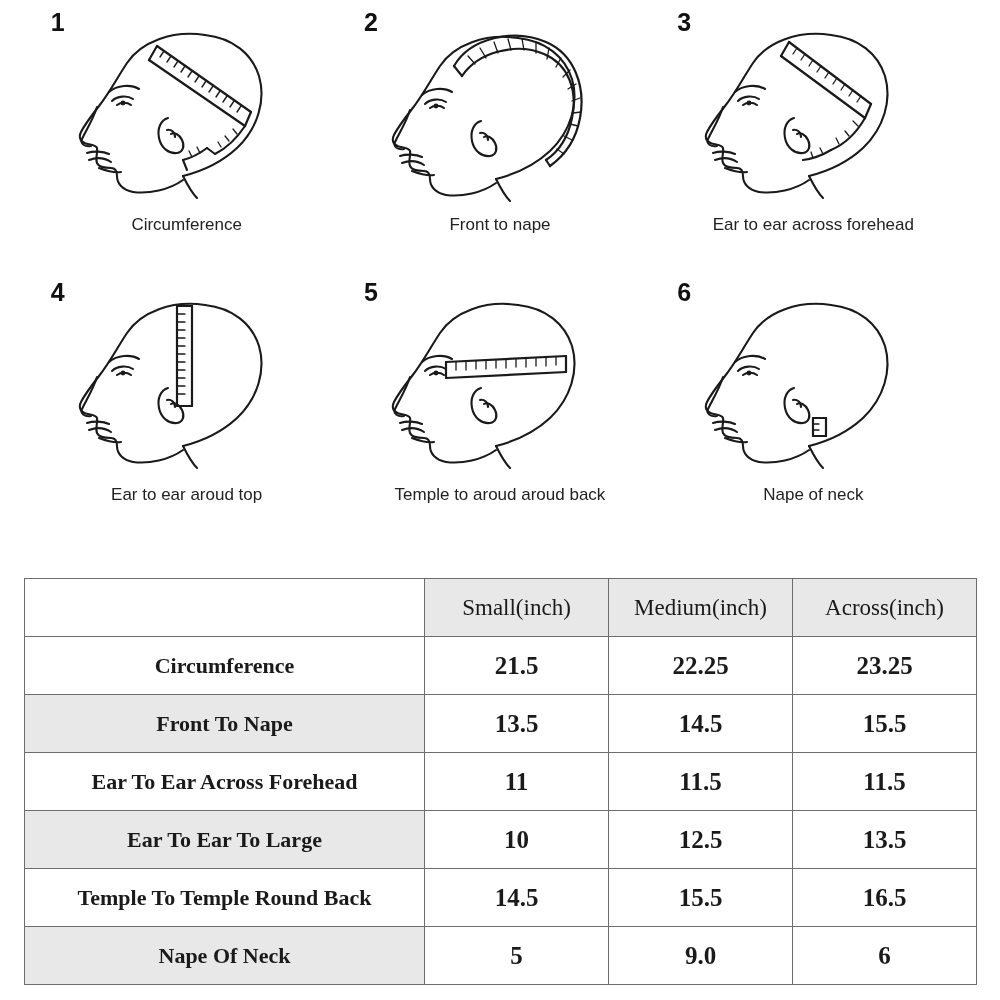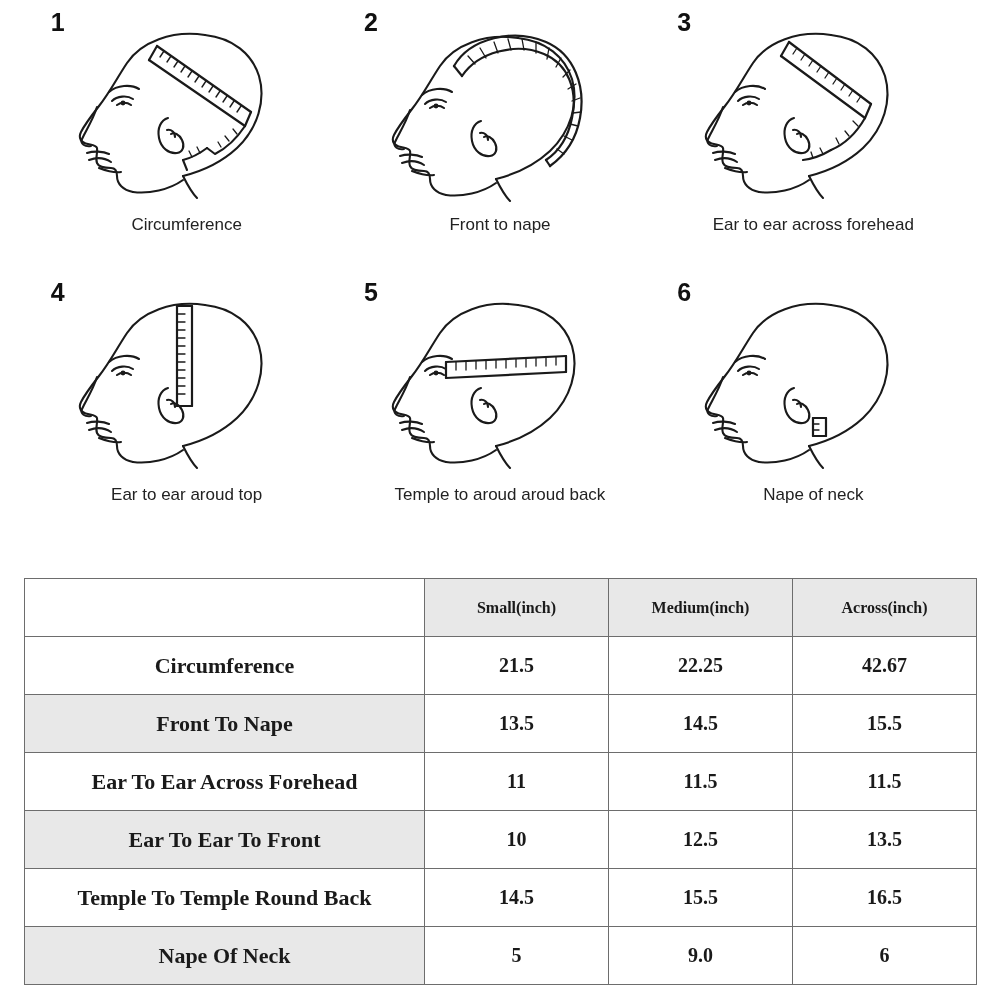--- a/index.html
+++ b/index.html
@@ -84,33 +84,33 @@
   table.size-table td {
     border: 1px solid #6d6d6d;
     text-align: center;
     vertical-align: middle;
     height: 55px;
     font-size: 23px;
     font-family: "Liberation Serif", serif;
   }
   table.size-table th {
     background: #e8e8e8;
-    font-weight: bold;
-    font-size: 16px;
+    font-weight: normal;
+    font-size: 23px;
   }
   table.size-table td.rowhead {
     font-weight: bold;
     font-size: 22px;
   }
   table.size-table tr.shaded td.rowhead {
     background: #e8e8e8;
   }
   table.size-table td.val {
     font-weight: bold;
-    font-size: 20px;
+    font-size: 25px;
     background: #ffffff;
   }
   col.c0 { width: 400px; }
   col.c1 { width: 184px; }
   col.c2 { width: 184px; }
   col.c3 { width: 184px; }
   .corner-cell { background: #ffffff !important; border-left-color:#6d6d6d; }
 </style>
 </head>
 <body>
@@ -416,36 +416,36 @@
           <th>Small(inch)</th>
           <th>Medium(inch)</th>
           <th>Across(inch)</th>
         </tr>
       </thead>
       <tbody>
         <tr>
           <td class="rowhead">Circumference</td>
           <td class="val">21.5</td>
           <td class="val">22.25</td>
-          <td class="val">42.67</td>
+          <td class="val">23.25</td>
         </tr>
         <tr class="shaded">
           <td class="rowhead">Front To Nape</td>
           <td class="val">13.5</td>
           <td class="val">14.5</td>
           <td class="val">15.5</td>
         </tr>
         <tr>
           <td class="rowhead">Ear To Ear Across Forehead</td>
           <td class="val">11</td>
           <td class="val">11.5</td>
           <td class="val">11.5</td>
         </tr>
         <tr class="shaded">
-          <td class="rowhead">Ear To Ear To Front</td>
+          <td class="rowhead">Ear To Ear To Large</td>
           <td class="val">10</td>
           <td class="val">12.5</td>
           <td class="val">13.5</td>
         </tr>
         <tr>
           <td class="rowhead">Temple To Temple Round Back</td>
           <td class="val">14.5</td>
           <td class="val">15.5</td>
           <td class="val">16.5</td>
         </tr>

